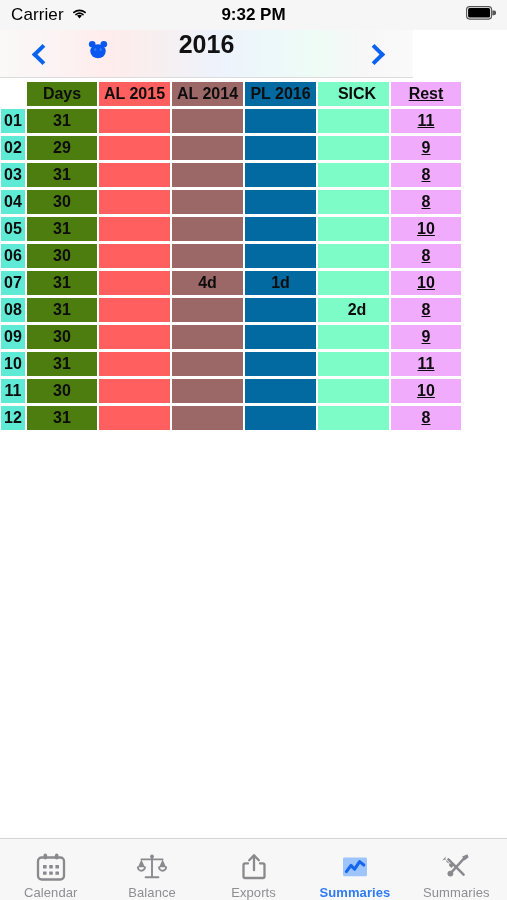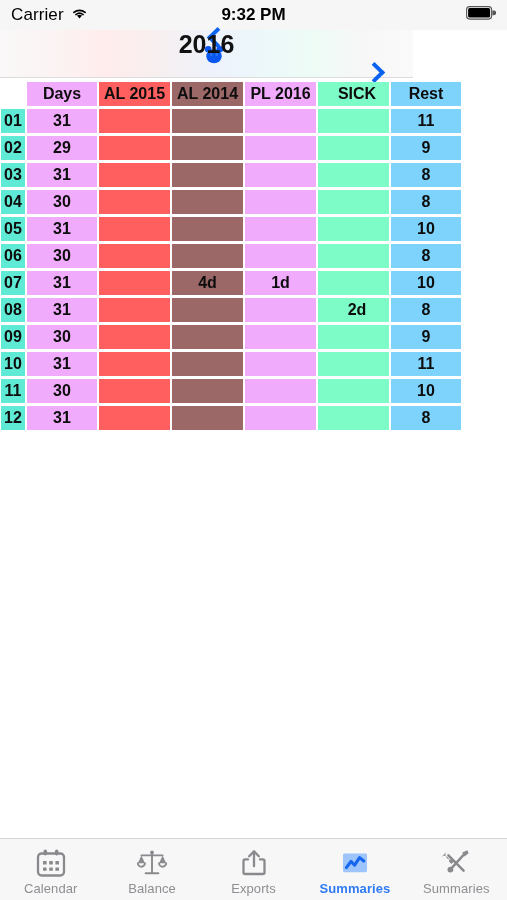--- a/index.html
+++ b/index.html
@@ -31,23 +31,22 @@
       linear-gradient(90deg,
         rgba(250,248,248,1) 0%,
         rgba(252,243,243,1) 14%,
         rgba(255,236,236,1) 26%,
         rgba(247,239,239,1) 38%,
         rgba(238,242,252,1) 52%,
         rgba(236,248,250,1) 64%,
         rgba(238,252,246,1) 76%,
         rgba(247,247,247,1) 88%,
         rgba(250,250,250,1) 100%);
-    display: flex; align-items: center;
+    display: flex; align-items: flex-start;
     border-bottom: 1px solid #dcdcdc;
-    flex-direction: column;
   }
   .nav-prev, .nav-next {
     width: 48px; height: 48px; display: flex; align-items: center; justify-content: center;
     color: #0a62f0;
   }
   .nav-prev { margin-left: 16px; }
   .nav-next { margin-left: auto; margin-right: 12px; }
   .chev { width: 15px; height: 15px; border-style: solid; border-color: #0a62f0;
           border-width: 4px 4px 0 0; }
   .chev.left  { transform: rotate(-135deg); margin-left: 5px; }
@@ -64,32 +63,32 @@
   .table-wrap { position: absolute; top: 79px; left: 0; width: 507px; }
   table.grid { border-collapse: separate; border-spacing: 2px 3px; margin-left: -1px; }
   table.grid th, table.grid td {
     font-size: 16px; font-weight: 700; color: #0d0d0d;
     text-align: center; vertical-align: middle; height: 24px;
   }
   thead th { height: 47px; font-size: 17px; }
   .c-gutter { width: 24px; background: #5eead4; font-size: 13px; font-weight: 600;
               color: #1a1a1a; }
   thead .c-gutter { background: transparent; }
-  .c-days   { width: 70px; background: #f0abfc; }
+  .c-days   { width: 70px; background: #4d7c0f; }
   .c-al15   { width: 71px; background: #ff5f5f; }
   .c-al16   { width: 71px; background: #9b6767; }
-  .c-pl16   { width: 71px; background: #f0abfc; }
+  .c-pl16   { width: 71px; background: #0369a1; }
   .c-sick   { width: 71px; background: #7dfcc8; padding-left: 7px; }
-  .c-rest   { width: 70px; background: #7dd3fc; }
+  .c-rest   { width: 70px; background: #f0abfc; text-decoration: underline; }
 
   
   .tabbar {
     position: absolute; bottom: 0; left: 0; width: 507px; height: 62px;
     background: #f7f7f7; border-top: 1px solid #d4d4d4;
-    display: flex; align-items: center;
+    display: flex; align-items: flex-end;
   }
   .tab { flex: 1; display: flex; flex-direction: column; align-items: center;
          justify-content: center; gap: 3px; padding-top: 4px; }
   .tab-label { font-size: 13px; color: #8e8e93; letter-spacing: .1px; }
   .tab.active .tab-label { color: #2f7bf6; font-weight: 700; }
   .tab-icon { height: 30px; display: flex; align-items: center; justify-content: center; }
 </style>
 </head>
 <body>
 

